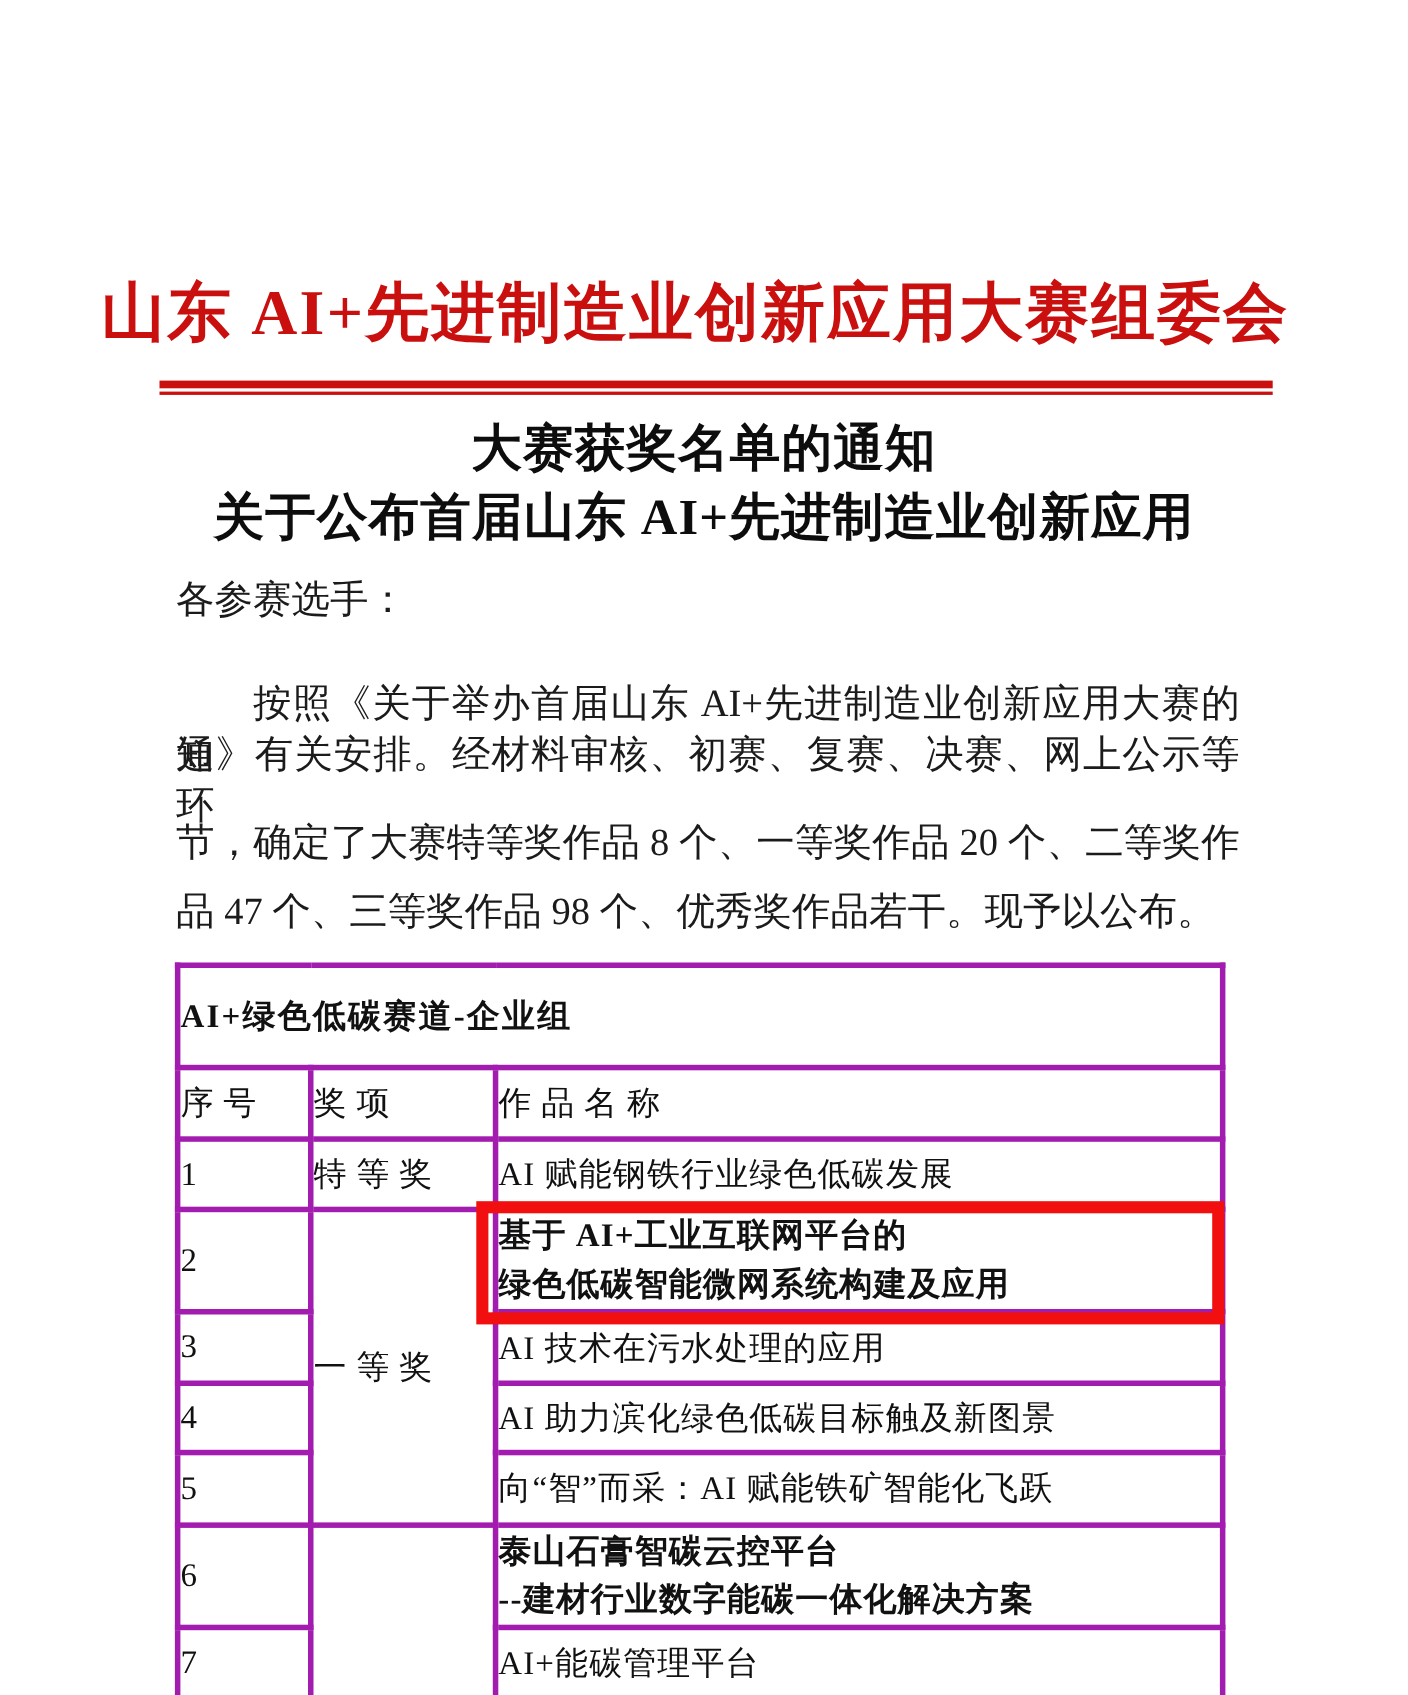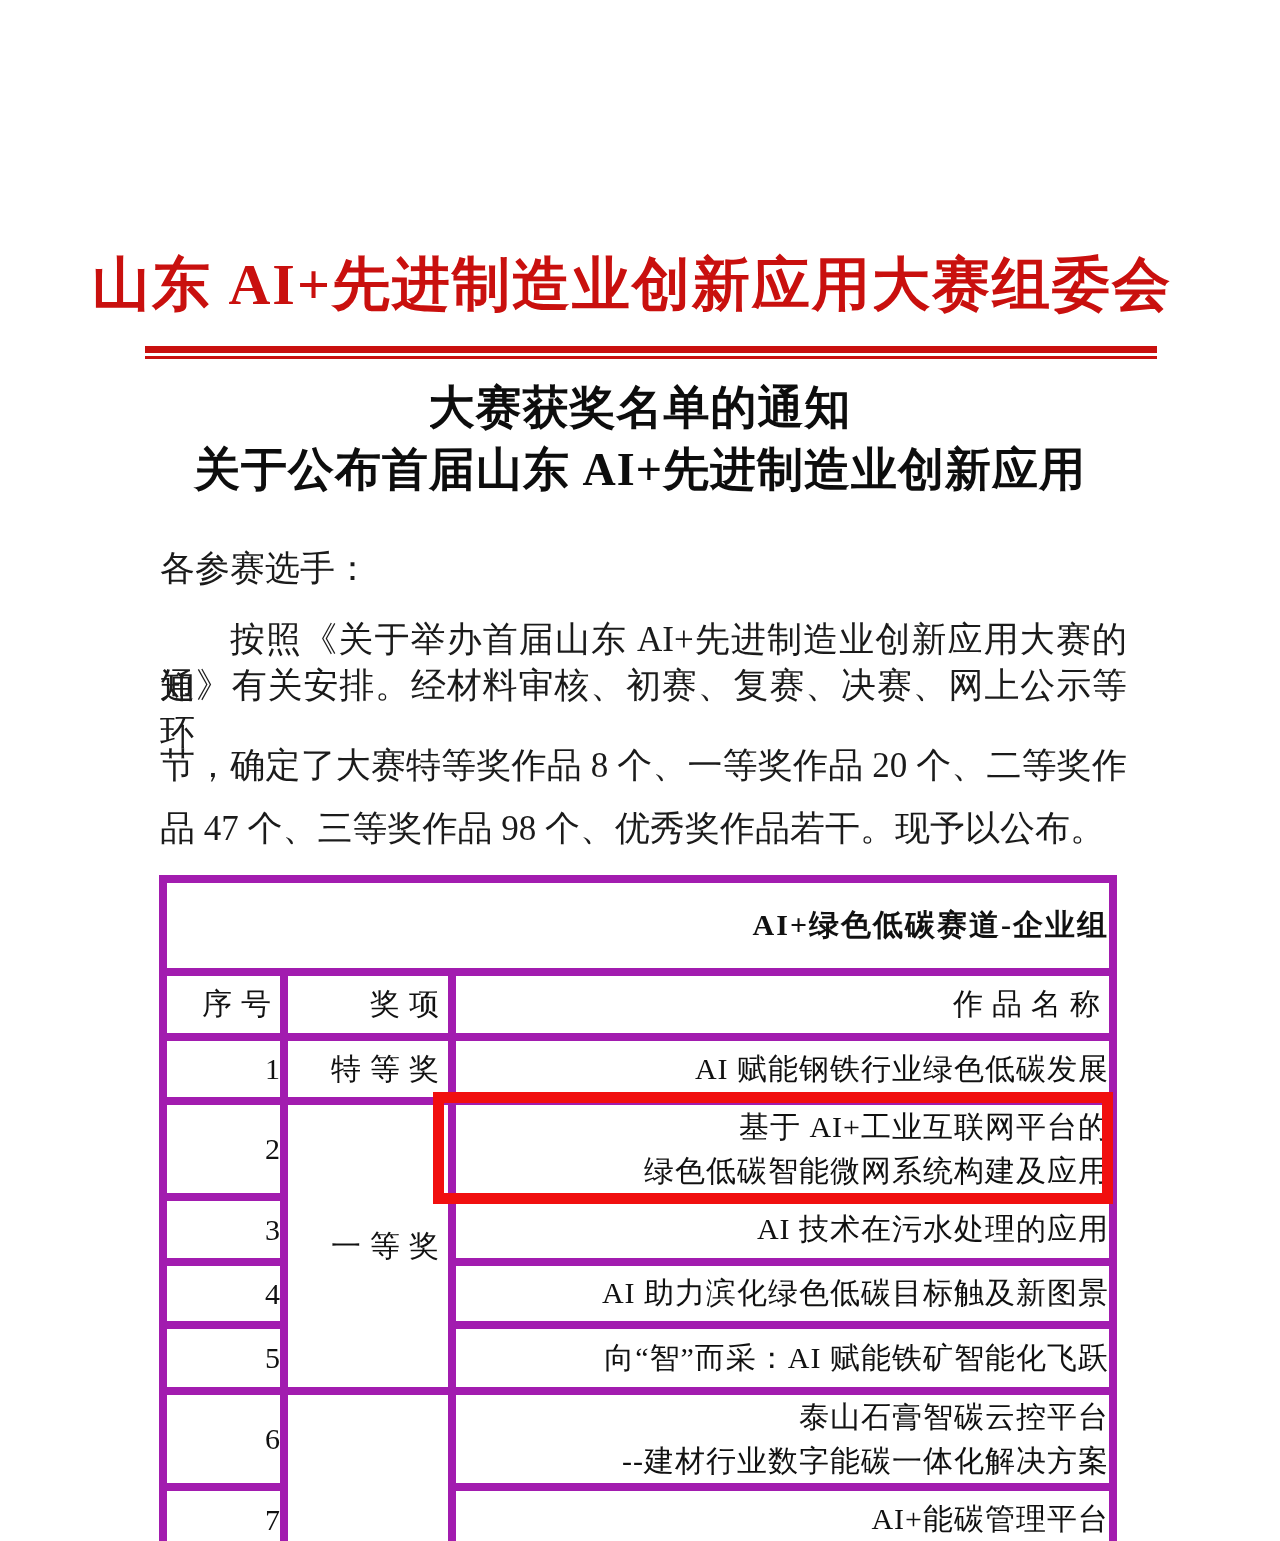--- a/index.html
+++ b/index.html
@@ -24,53 +24,53 @@
   .redline .thin  { height: 3px; background: #c9100e; margin-top: 3px; }
 
   .doc-title {
     position: absolute; left: 0; right: 0; top: 377px;
     text-align: center;
     font-size: 46px; font-weight: bold; color: #0d0d0d;
     line-height: 62px; letter-spacing: 1px;
   }
 
   .salutation {
-    position: absolute; left: 160px; top: 545px;
+    position: absolute; left: 160px; top: 521px;
     font-size: 35px; color: #1b1b1b;
   }
   .bodyline {
     position: absolute; left: 160px; width: 967px;
     font-size: 35px; color: #1b1b1b; white-space: nowrap;
   }
   .bodyline.just { white-space: normal; text-align: justify; text-align-last: justify; }
   .bl0 { top: 616px; text-indent: 70px; }
   .bl1 { top: 662px; }
   .bl2 { top: 742px; }
   .bl3 { top: 805px; }
 
   table.awards {
     position: absolute; left: 159px; top: 875px;
     width: 950px; border-collapse: collapse; table-layout: fixed;
     font-size: 30px; color: #111111;
   }
   table.awards td {
-    border: 8px solid #a21caf;
-    text-align: right; vertical-align: middle;
+    border: 5px solid #a21caf;
+    text-align: left; vertical-align: middle;
     padding: 0; overflow: hidden;
   }
   col.c1 { width: 121px; } col.c2 { width: 168px; } col.c3 { width: 661px; }
   tr.t-title { height: 93px; } tr.t-head { height: 65px; }
   tr.r1 { height: 64px; } tr.r2 { height: 93px; } tr.r3 { height: 65px; }
   tr.r4 { height: 63px; } tr.r5 { height: 66px; } tr.r6 { height: 88px; }
   tr.r7 { height: 65px; } tr.r8 { height: 40px; }
   .title-cell { font-weight: bold; letter-spacing: 2px; }
   .head  { letter-spacing: 9px; }
   .award { letter-spacing: 9px; }
   .work  { letter-spacing: 1px; }
-  .work.two div { line-height: 44px; letter-spacing: 1px; }
+  .work.two div { line-height: 44px; letter-spacing: 1px; font-weight: bold; }
 
   .hl-box {
     position: absolute; left: 433px; top: 1092px;
     width: 680px; height: 112px;
     border: 11px solid #f10f0f;
     box-sizing: border-box;
     pointer-events: none;
   }
 </style>
 </head>

